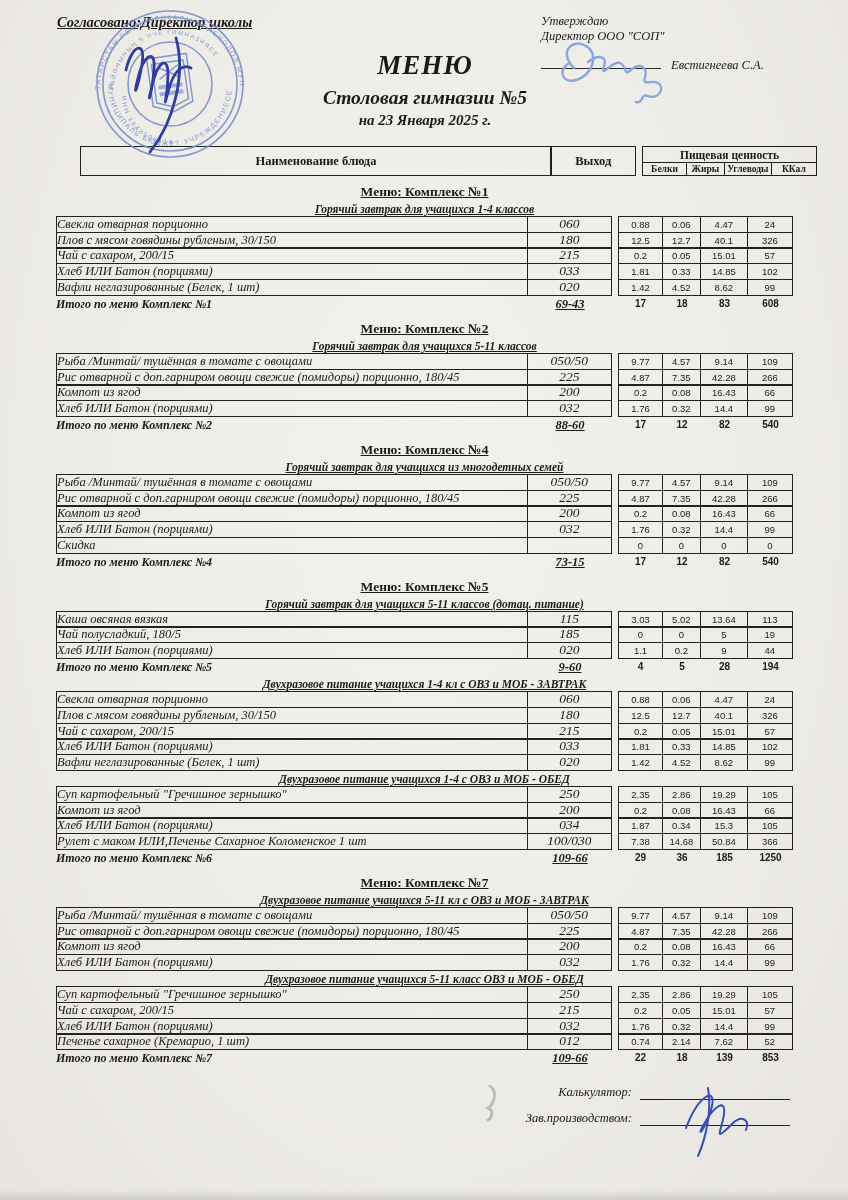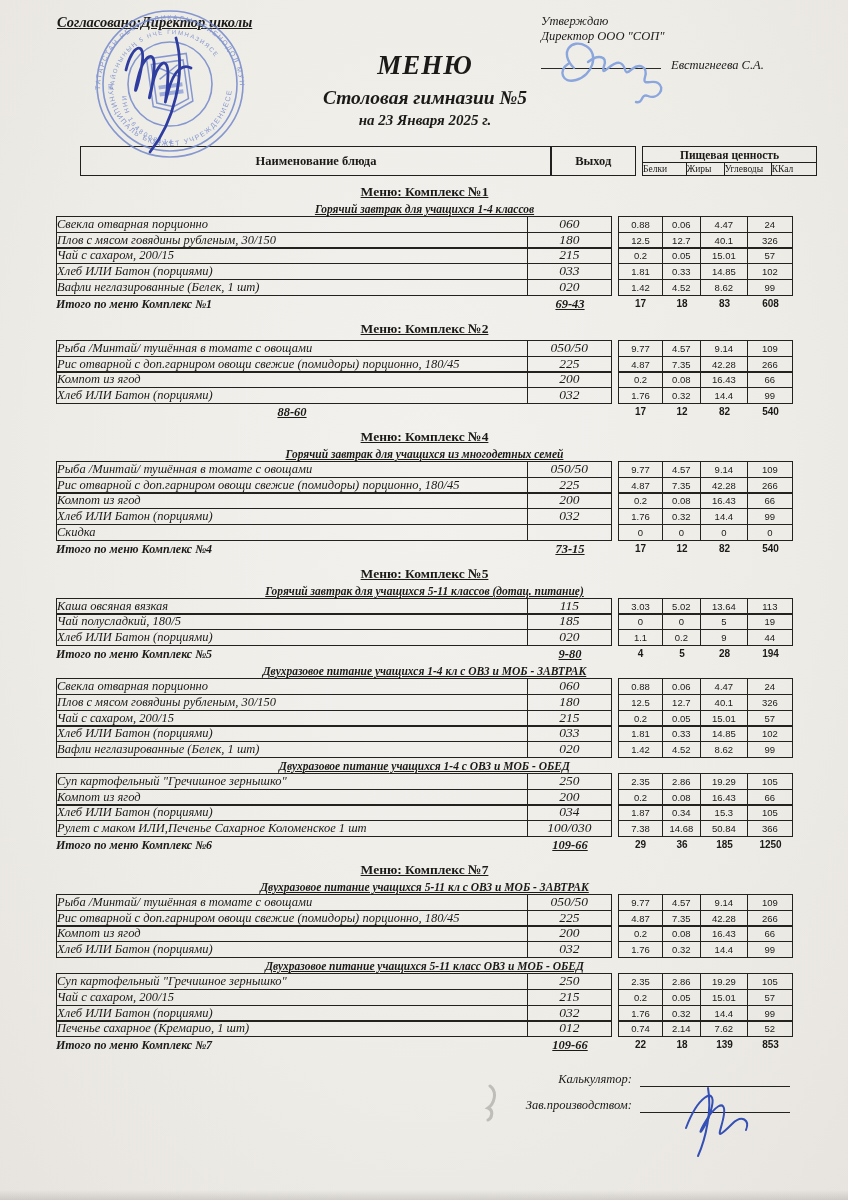--- a/index.html
+++ b/index.html
@@ -33,21 +33,21 @@
   .appr-signer{font-style:italic;font-size:12.5px;margin-left:10px;}
   .right-sig{position:absolute;left:548px;top:38px;}
   
   .doc-table{margin-left:56px;width:737px;}
   .grid{display:grid;grid-template-columns:472px 84px 6px 45px 38px 47px 45px;}
   .thead{grid-template-rows:17px 13px;padding-left:24px;}
   .th{border:1.6px solid #21201e;font-weight:bold;text-align:center;}
   .th-name{grid-area:1/1/3/2;font-size:12.5px;line-height:29px;}
   .th-out{grid-area:1/2/3/3;font-size:12.5px;line-height:29px;margin-left:-1.6px;}
   .th-nut{grid-area:1/4/2/8;font-size:11.5px;line-height:16px;}
-  .th-sub{grid-row:2;font-size:9.5px;font-weight:normal;line-height:12px;
+  .th-sub{grid-row:2;font-size:9.5px;font-weight:bold;line-height:12px;text-align:center;
     border:1.3px solid #21201e;margin-top:-1.4px;}
   .th-sub+.th-sub{margin-left:-1.3px;}
   .c4{grid-column:4}.c5{grid-column:5}.c6{grid-column:6}.c7{grid-column:7}
   
   .section-title{text-align:center;font-weight:bold;font-size:13.5px;
     text-decoration:underline;margin:8px 0 3px;}
   .group-subtitle{text-align:center;font-weight:bold;font-style:italic;font-size:11.5px;
     text-decoration:underline;margin:2px 0 1px;}
   .row{height:17px;}
   .row + .row{margin-top:-1.3px;}
@@ -199,20 +199,21 @@
             <div class="total-out">69-43</div>
             <div class="spacer"></div>
             <div class="total-val c4">17</div>
             <div class="total-val c5">18</div>
             <div class="total-val c6">83</div>
             <div class="total-val c7">608</div>
           </div>
         </div>
         <div class="menu-section">
           <div class="section-title">Меню: Комплекс №2</div>
+          <div class="group-subtitle">Горячий завтрак для учащихся 5-11 классов</div>
           <div class="menu-table">
             <div class="grid row">
               <div class="cell name">Рыба /Минтай/ тушённая в томате с овощами</div>
               <div class="cell out">050/50</div>
               <div class="spacer"></div>
               <div class="cell val c4">9.77</div>
               <div class="cell val c5">4.57</div>
               <div class="cell val c6">9.14</div>
               <div class="cell val c7">109</div>
             </div>
@@ -238,20 +239,21 @@
               <div class="cell name">Хлеб ИЛИ Батон (порциями)</div>
               <div class="cell out">032</div>
               <div class="spacer"></div>
               <div class="cell val c4">1.76</div>
               <div class="cell val c5">0.32</div>
               <div class="cell val c6">14.4</div>
               <div class="cell val c7">99</div>
             </div>
           </div>
           <div class="grid total-row">
+            <div class="total-label">Итого по меню Комплекс №2</div>
             <div class="total-out">88-60</div>
             <div class="spacer"></div>
             <div class="total-val c4">17</div>
             <div class="total-val c5">12</div>
             <div class="total-val c6">82</div>
             <div class="total-val c7">540</div>
           </div>
         </div>
         <div class="menu-section">
           <div class="section-title">Меню: Комплекс №4</div>
@@ -340,21 +342,21 @@
               <div class="cell out">020</div>
               <div class="spacer"></div>
               <div class="cell val c4">1.1</div>
               <div class="cell val c5">0.2</div>
               <div class="cell val c6">9</div>
               <div class="cell val c7">44</div>
             </div>
           </div>
           <div class="grid total-row">
             <div class="total-label">Итого по меню Комплекс №5</div>
-            <div class="total-out">9-80</div>
+            <div class="total-out">9-60</div>
             <div class="spacer"></div>
             <div class="total-val c4">4</div>
             <div class="total-val c5">5</div>
             <div class="total-val c6">28</div>
             <div class="total-val c7">194</div>
           </div>
         </div>
         <div class="menu-section">
           <div class="group-subtitle">Двухразовое питание учащихся 1-4 кл с ОВЗ и МОБ - ЗАВТРАК</div>
           <div class="menu-table">

